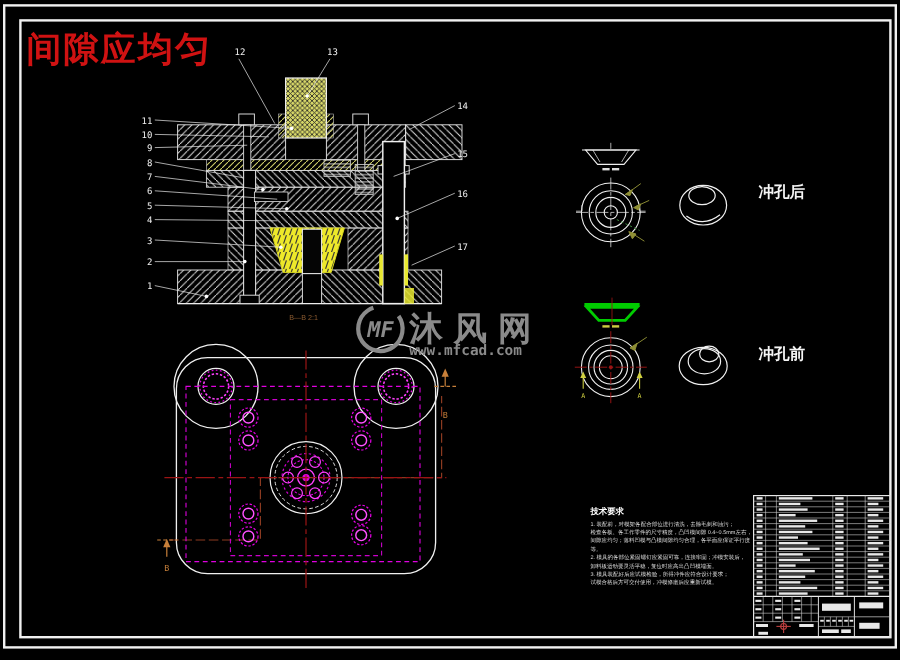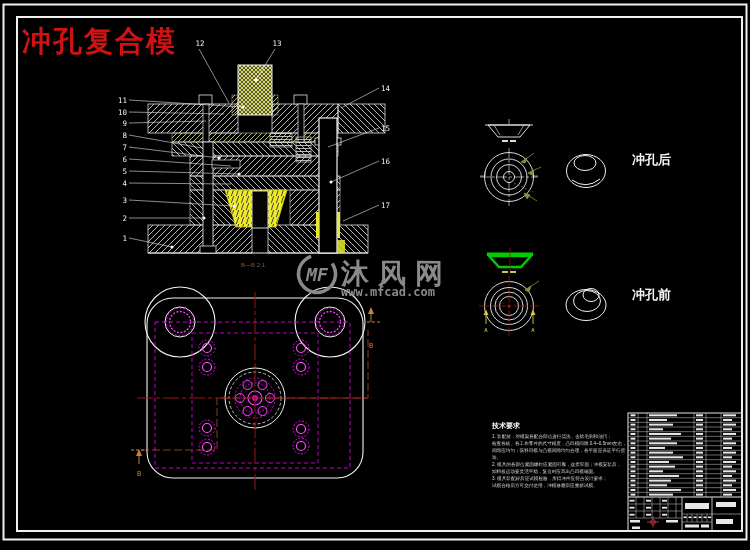--- a/index.html
+++ b/index.html
@@ -416,21 +416,21 @@
         <rect x="703.5" y="516.5" width="3" height="1.6" fill="#e8e8e8"></rect>
         <rect x="708" y="516.5" width="3" height="1.6" fill="#e8e8e8"></rect>
         <rect x="685" y="524.5" width="14" height="3" fill="#e8e8e8"></rect>
         <rect x="701" y="524.5" width="8" height="3" fill="#e8e8e8"></rect>
         <line x1="712" y1="514" x2="742" y2="514" stroke="#cfcfcf" stroke-width="0.6"></line>
         <rect x="716" y="502" width="20" height="5" fill="#e8e8e8"></rect>
         <rect x="716" y="519" width="17" height="5" fill="#e8e8e8"></rect>
       </g>
 </svg>
 
-<div class="title">冲孔复合模</div>
+<div class="title">间隙应均匀</div>
 
 <div class="notes">
   <div class="notes-title">技术要求</div>
   <div id="notes-lines">
         <div class="note-line">1. 装配前，对模架各配合部位进行清洗，去除毛刺和油污；</div>
         <div class="note-line">检查各板、各工作零件的尺寸精度，凸凹模间隙 0.4~0.5mm左右，</div>
         <div class="note-line">间隙应均匀；落料凹模与凸模间隙均匀合理，各平面应保证平行度</div>
         <div class="note-line">等。</div>
         <div class="note-line">2. 模具的各部位紧固螺钉应紧固可靠，连接牢固；冲模安装后，</div>
         <div class="note-line">卸料板运动要灵活平稳，复位时应高出凸凹模端面。</div>

